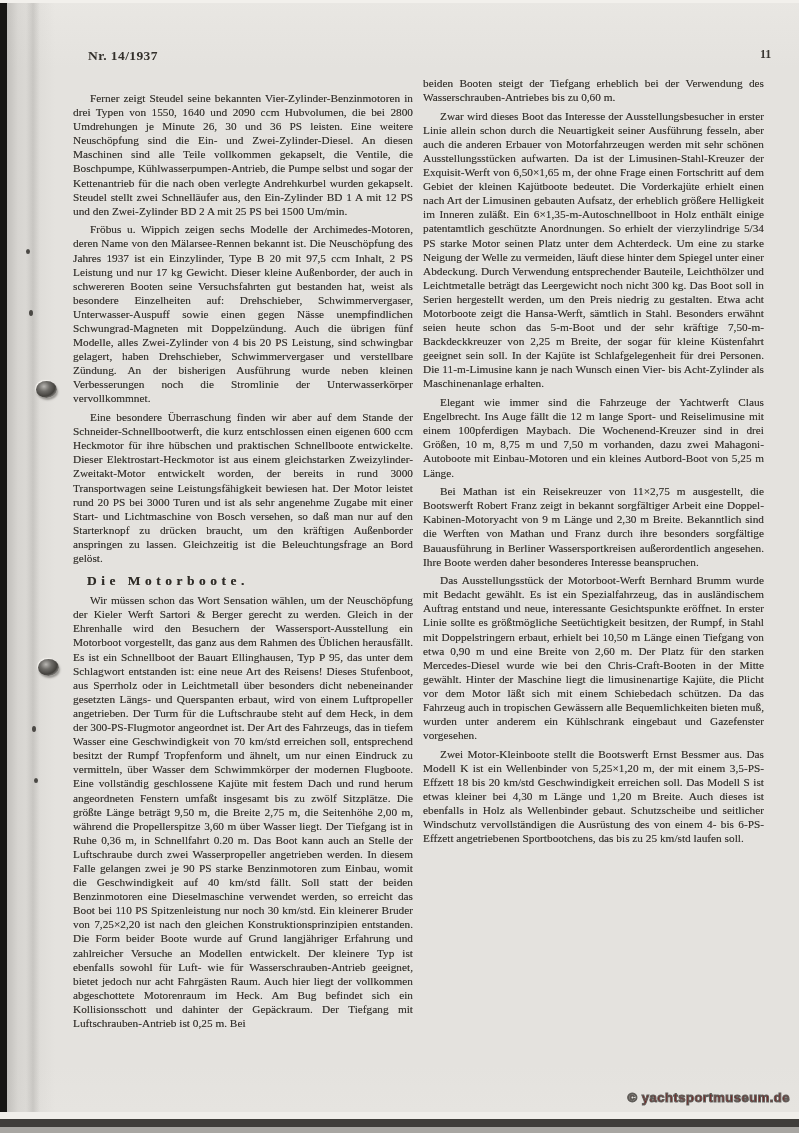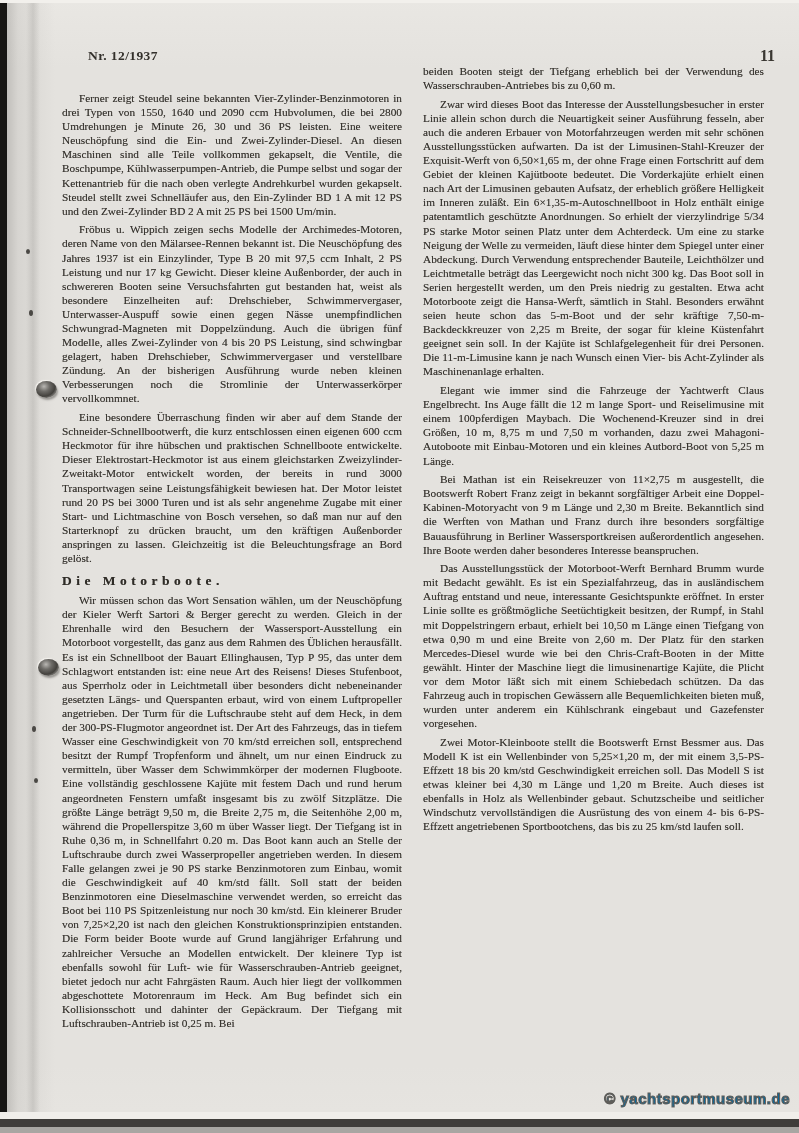--- a/index.html
+++ b/index.html
@@ -25,56 +25,56 @@
 
   .hole{
     position:absolute;width:21px;height:17px;border-radius:50%;
     background:radial-gradient(ellipse at 38% 32%, #b9b7b3 0%, #6e6c68 30%, #43413d 60%, #8e8c88 78%, rgba(216,214,210,0) 95%);
     box-shadow:1px 2px 2px rgba(80,78,74,.5), -1px -1px 1px rgba(250,248,244,.8);
   }
   .speck{position:absolute;background:#4a4844;border-radius:50%;}
 
   
   .issue{position:absolute;left:88px;top:48px;font-weight:bold;font-size:13.5px;color:#33302b;letter-spacing:.4px;}
-  .pagenum{position:absolute;left:760px;top:47px;font-weight:bold;font-size:16px;color:#3a3732;}
+  .pagenum{position:absolute;left:760px;top:47px;font-weight:bold;font-size:12px;color:#3a3732;}
 
   
   .col{
     position:absolute;color:#36332e;
     font-size:11.3px;line-height:14.1px;text-align:justify;
     text-shadow:0 0 .4px rgba(54,51,46,.55);
     -webkit-hyphens:auto;hyphens:auto;
   }
-  .col-left{left:62px;top:91px;width:340px;}
-  .col-right{left:423px;top:64px;width:341px;}
+  .col-left{left:73px;top:91px;width:340px;}
+  .col-right{left:423px;top:76px;width:341px;}
   .col p{margin:0 0 4.5px 0;}
   .col p.indent{text-indent:17px;}
   .col h2{
-    margin:9px 0 5px 0;font-size:13.5px;font-weight:bold;color:#2f2c27;
+    margin:9px 0 5px 14px;font-size:13.5px;font-weight:bold;color:#2f2c27;
     letter-spacing:4.5px;text-align:left;text-indent:0;
   }
 
   
   .watermark{
     position:absolute;right:9px;top:1090px;
     font-family:"Liberation Sans","DejaVu Sans",sans-serif;
-    font-weight:bold;font-size:15px;letter-spacing:.5px;
-    color:#0369a1;-webkit-text-stroke:1.1px #5f5d59;
+    font-weight:bold;font-size:13px;letter-spacing:.5px;
+    color:#7f1d1d;-webkit-text-stroke:1.1px #5f5d59;
     text-shadow:0 1px 1px rgba(255,255,255,.7);
   }
 </style>
 </head>
 <body>
 
 <div class="paper"></div>
 <div class="edge-left-black"></div>
 <div class="edge-left-crease"></div>
 <div class="edge-top"></div>
 
-<div class="issue">Nr. 12/1937</div>
+<div class="issue">Nr. 14/1937</div>
 <div class="pagenum">11</div>
 
 <div class="col col-left" lang="de">
     <p class="indent">Ferner zeigt Steudel seine bekannten Vier-Zylinder-Benzinmotoren in drei Typen von 1550, 1640 und 2090 ccm Hubvolumen, die bei 2800 Umdrehungen je Minute 26, 30 und 36 PS leisten. Eine weitere Neuschöpfung sind die Ein- und Zwei-Zylinder-Diesel. An diesen Maschinen sind alle Teile vollkommen gekapselt, die Ventile, die Boschpumpe, Kühlwasserpumpen-Antrieb, die Pumpe selbst und sogar der Kettenantrieb für die nach oben verlegte Andrehkurbel wurden gekapselt. Steudel stellt zwei Schnelläufer aus, den Ein-Zylinder BD 1 A mit 12 PS und den Zwei-Zylinder BD 2 A mit 25 PS bei 1500 Um/min.</p>
     <p class="indent">Fröbus u. Wippich zeigen sechs Modelle der Archimedes-Motoren, deren Name von den Mälarsee-Rennen bekannt ist. Die Neuschöpfung des Jahres 1937 ist ein Einzylinder, Type B 20 mit 97,5 ccm Inhalt, 2 PS Leistung und nur 17 kg Gewicht. Dieser kleine Außenborder, der auch in schwereren Booten seine Versuchsfahrten gut bestanden hat, weist als besondere Einzelheiten auf: Drehschieber, Schwimmervergaser, Unterwasser-Auspuff sowie einen gegen Nässe unempfindlichen Schwungrad-Magneten mit Doppelzündung. Auch die übrigen fünf Modelle, alles Zwei-Zylinder von 4 bis 20 PS Leistung, sind schwingbar gelagert, haben Drehschieber, Schwimmervergaser und verstellbare Zündung. An der bisherigen Ausführung wurde neben kleinen Verbesserungen noch die Stromlinie der Unterwasserkörper vervollkommnet.</p>
     <p class="indent">Eine besondere Überraschung finden wir aber auf dem Stande der Schneider-Schnellbootwerft, die kurz entschlossen einen eigenen 600 ccm Heckmotor für ihre hübschen und praktischen Schnellboote entwickelte. Dieser Elektrostart-Heckmotor ist aus einem gleichstarken Zweizylinder-Zweitakt-Motor entwickelt worden, der bereits in rund 3000 Transportwagen seine Leistungsfähigkeit bewiesen hat. Der Motor leistet rund 20 PS bei 3000 Turen und ist als sehr angenehme Zugabe mit einer Start- und Lichtmaschine von Bosch versehen, so daß man nur auf den Starterknopf zu drücken braucht, um den kräftigen Außenborder anspringen zu lassen. Gleichzeitig ist die Beleuchtungsfrage an Bord gelöst.</p>
     <h2>Die Motorboote.</h2>
     <p class="indent">Wir müssen schon das Wort Sensation wählen, um der Neuschöpfung der Kieler Werft Sartori &amp; Berger gerecht zu werden. Gleich in der Ehrenhalle wird den Besuchern der Wassersport-Ausstellung ein Motorboot vorgestellt, das ganz aus dem Rahmen des Üblichen herausfällt. Es ist ein Schnellboot der Bauart Ellinghausen, Typ P 95, das unter dem Schlagwort entstanden ist: eine neue Art des Reisens! Dieses Stufenboot, aus Sperrholz oder in Leichtmetall über besonders dicht nebeneinander gesetzten Längs- und Querspanten erbaut, wird von einem Luftpropeller angetrieben. Der Turm für die Luftschraube steht auf dem Heck, in dem der 300-PS-Flugmotor angeordnet ist. Der Art des Fahrzeugs, das in tiefem Wasser eine Geschwindigkeit von 70 km/std erreichen soll, entsprechend besitzt der Rumpf Tropfenform und ähnelt, um nur einen Eindruck zu vermitteln, über Wasser dem Schwimmkörper der modernen Flugboote. Eine vollständig geschlossene Kajüte mit festem Dach und rund herum angeordneten Fenstern umfaßt insgesamt bis zu zwölf Sitzplätze. Die größte Länge beträgt 9,50 m, die Breite 2,75 m, die Seitenhöhe 2,00 m, während die Propellerspitze 3,60 m über Wasser liegt. Der Tiefgang ist in Ruhe 0,36 m, in Schnellfahrt 0.20 m. Das Boot kann auch an Stelle der Luftschraube durch zwei Wasserpropeller angetrieben werden. In diesem Falle gelangen zwei je 90 PS starke Benzinmotoren zum Einbau, womit die Geschwindigkeit auf 40 km/std fällt. Soll statt der beiden Benzinmotoren eine Dieselmaschine verwendet werden, so erreicht das Boot bei 110 PS Spitzenleistung nur noch 30 km/std. Ein kleinerer Bruder von 7,25×2,20 ist nach den gleichen Konstruktionsprinzipien entstanden. Die Form beider Boote wurde auf Grund langjähriger Erfahrung und zahlreicher Versuche an Modellen entwickelt. Der kleinere Typ ist ebenfalls sowohl für Luft- wie für Wasserschrauben-Antrieb geeignet, bietet jedoch nur acht Fahrgästen Raum. Auch hier liegt der vollkommen abgeschottete Motorenraum im Heck. Am Bug befindet sich ein Kollisionsschott und dahinter der Gepäckraum. Der Tiefgang mit Luftschrauben-Antrieb ist 0,25 m. Bei</p>
   </div>
 <div class="col col-right" lang="de">

